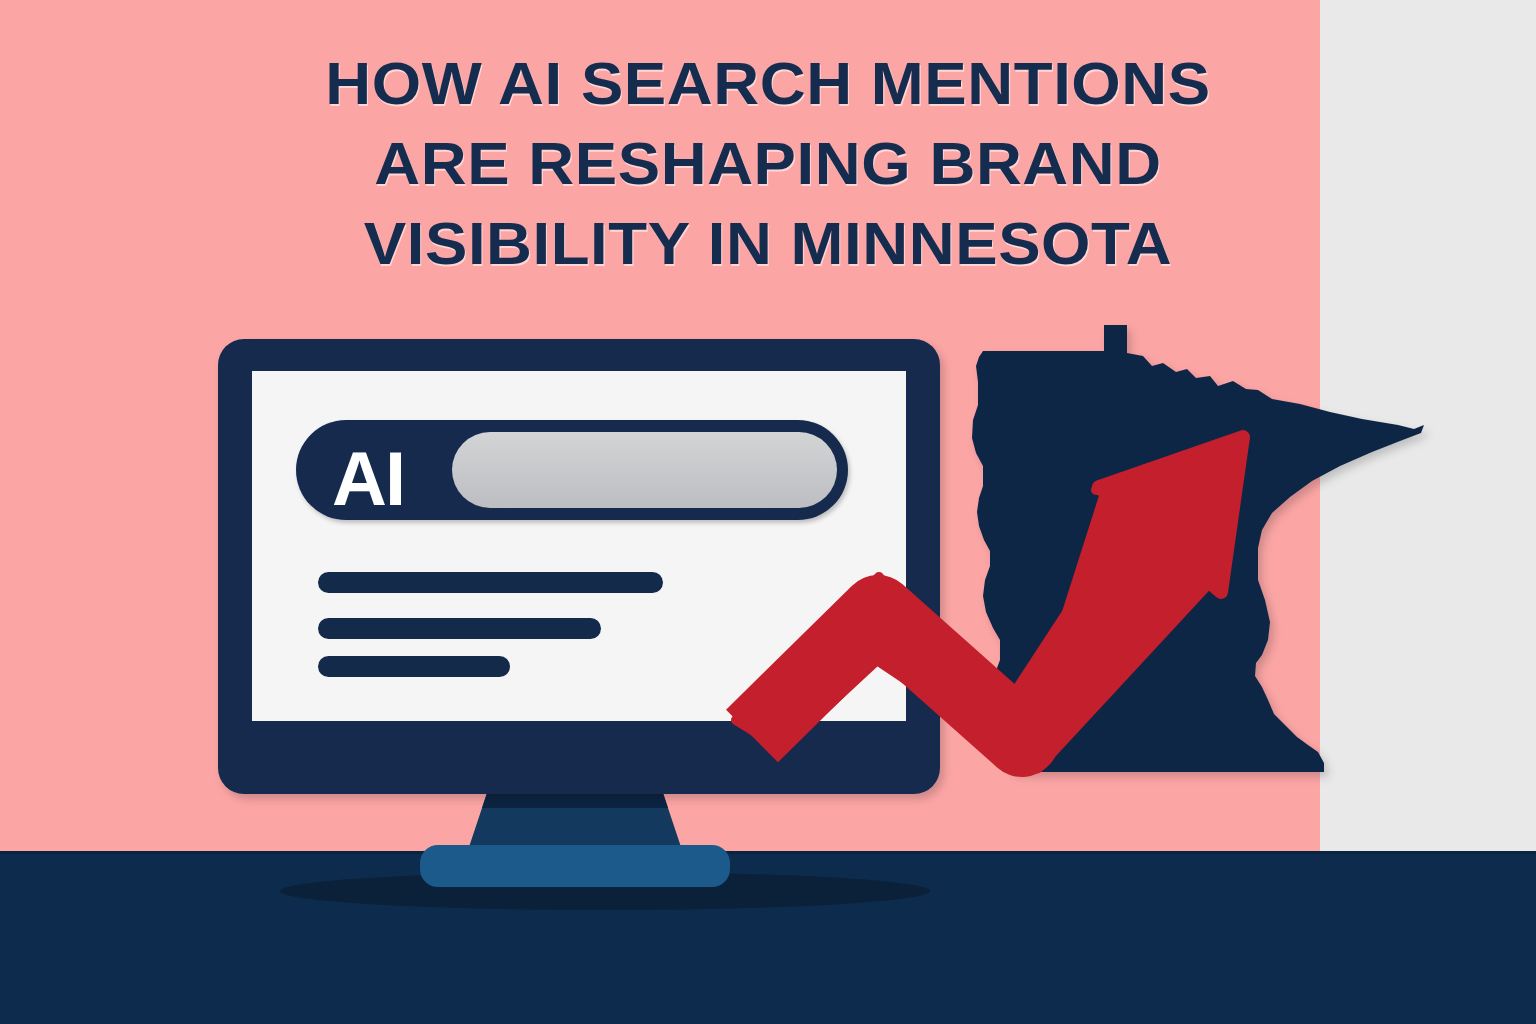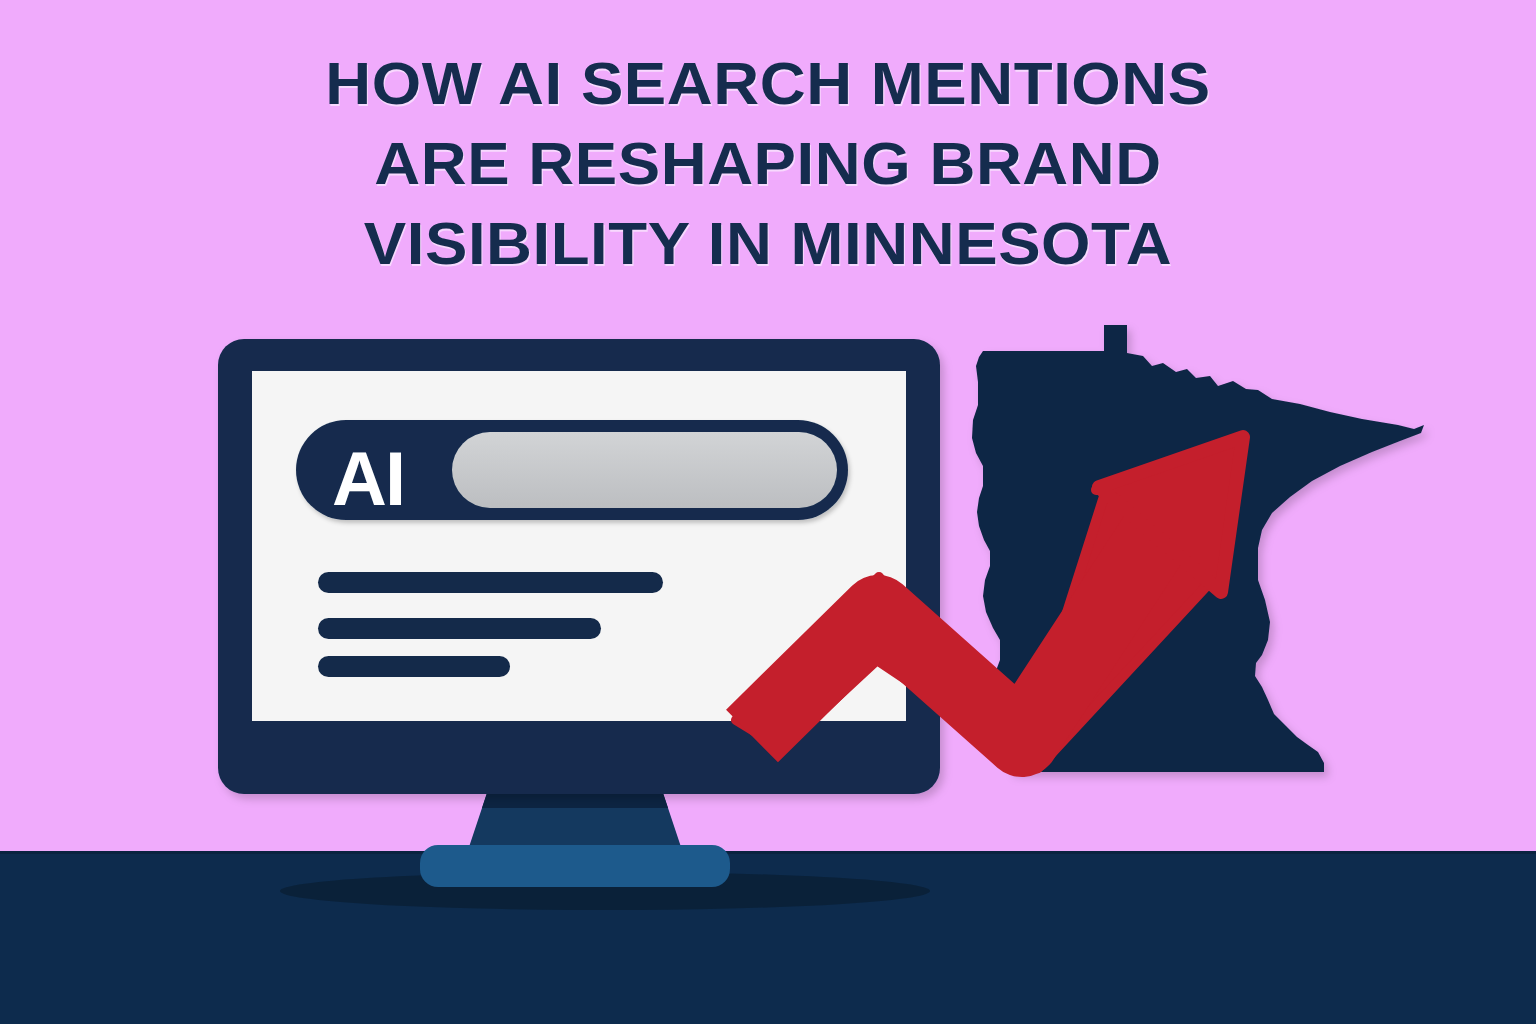--- a/index.html
+++ b/index.html
@@ -4,22 +4,22 @@
 <style>
   * { margin:0; padding:0; box-sizing:border-box; }
   html, body {
     width:1536px; height:1024px;
     overflow:hidden;
     background:#e9e9e9;
     font-family:"Liberation Sans", sans-serif;
   }
   #stage {
     position:relative;
-    width:1536px; height:1024px;
-    background:#f0abfc;
+    width:1320px; height:1024px;
+    background:#fca5a5;
     text-decoration:underline;
   }
 
   
   #floor {
     position:absolute;
     left:0; top:851px;
     width:1536px; height:173px;
     background:#0d2b4d;
     border-top:3px solid #0a2340;

